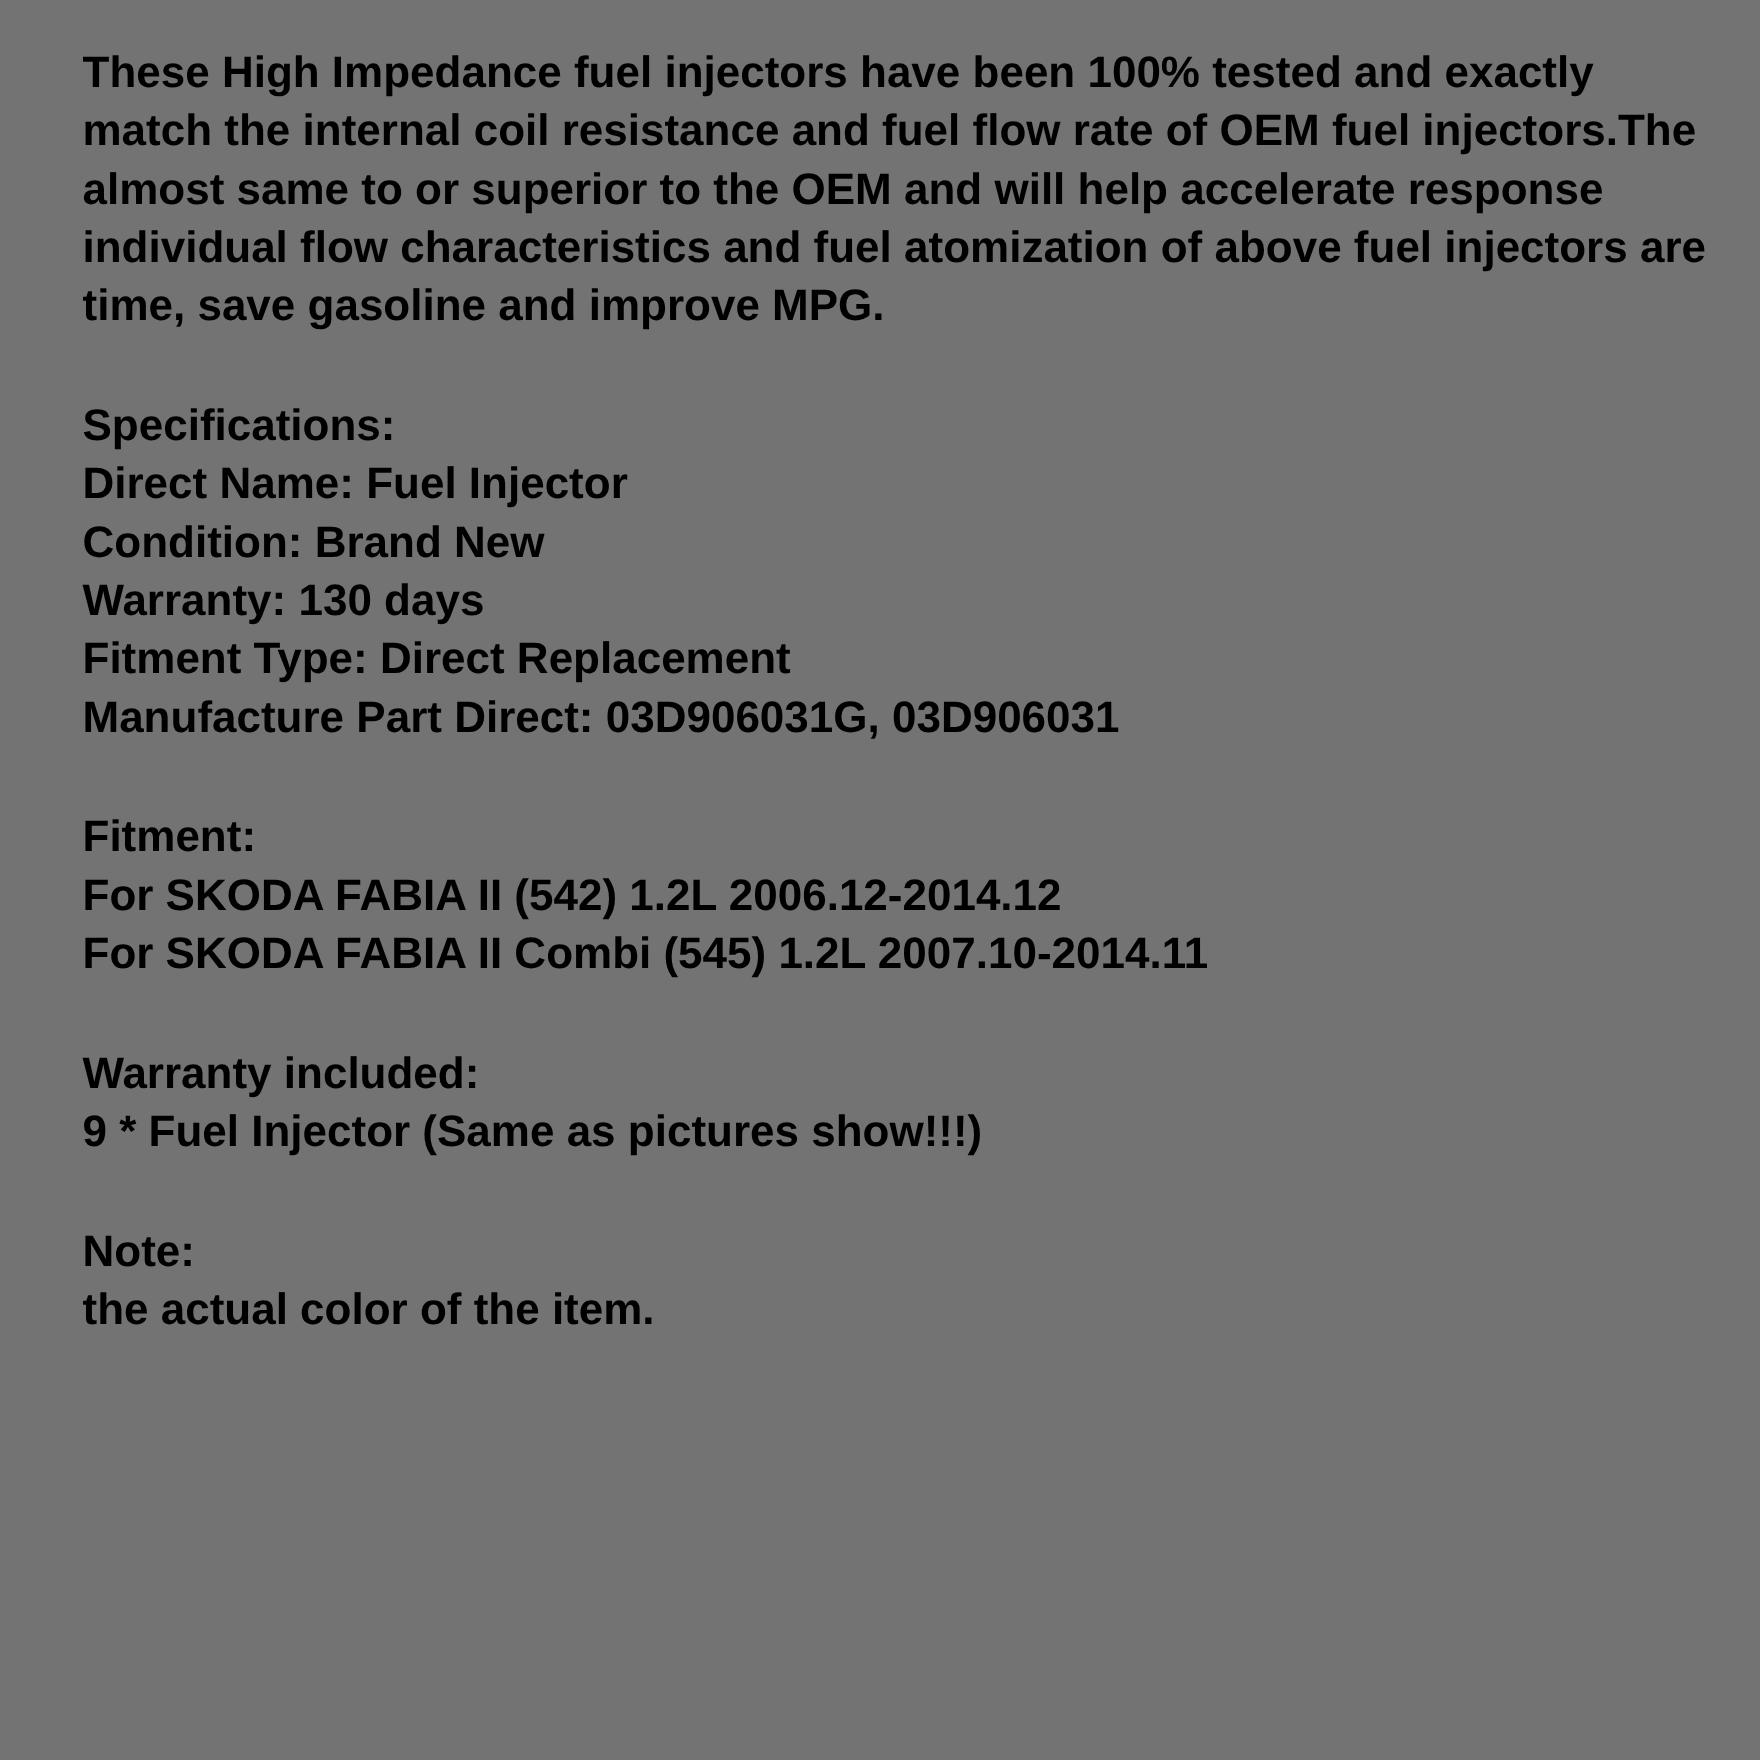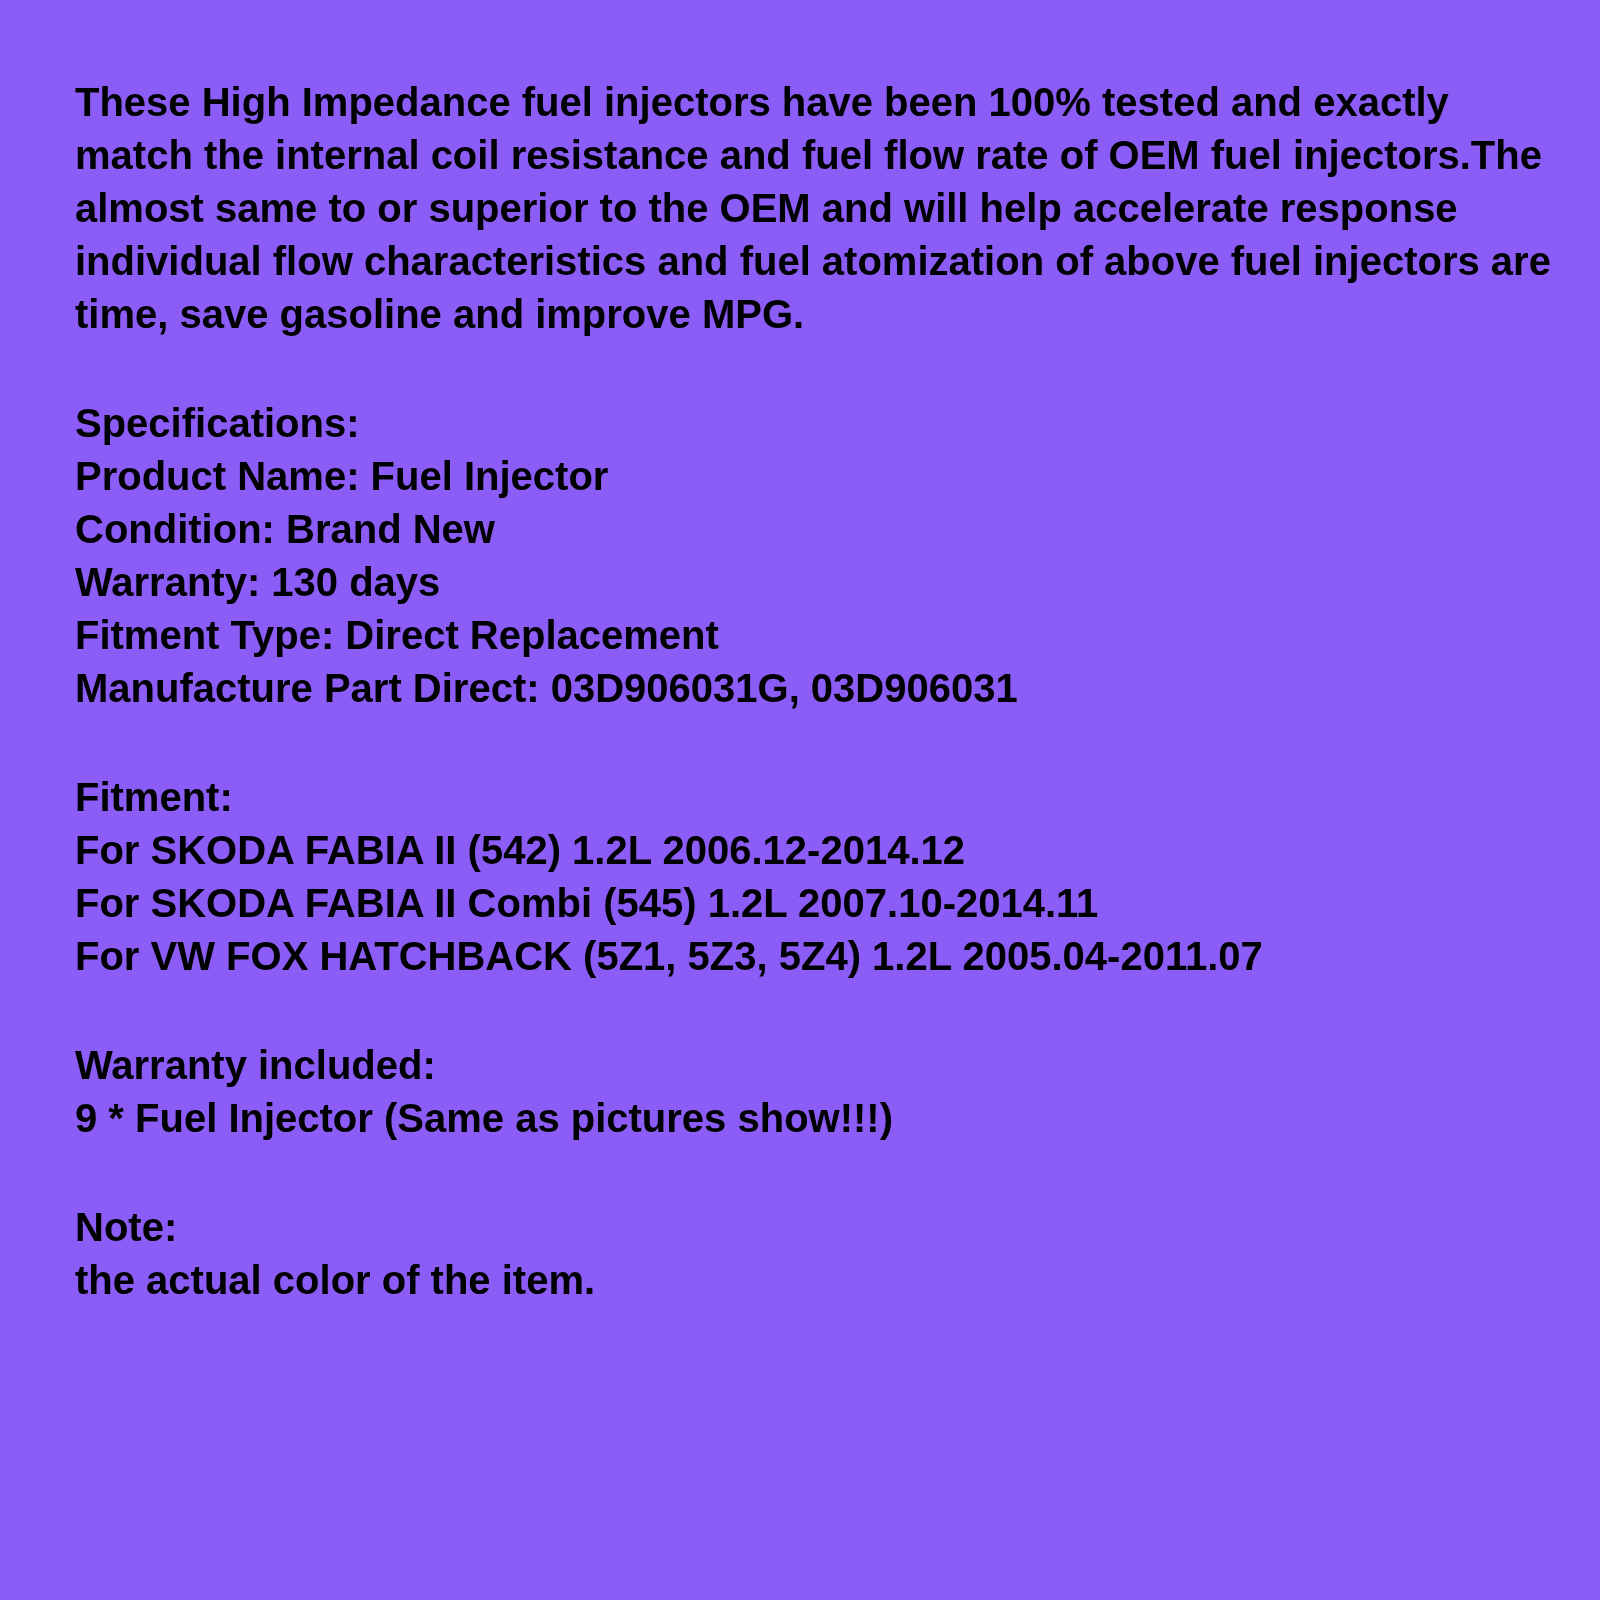--- a/index.html
+++ b/index.html
@@ -9,22 +9,22 @@
   body {
     width: 1600px;
     height: 1600px;
     background: #ffffff;
     overflow: hidden;
   }
   .page {
     box-sizing: border-box;
     width: 1600px;
     height: 1600px;
-    padding: 76px 60px 0 75px;
-    background: #8b5cf6;
+    padding: 40px 60px 0 75px;
+    background: #737373;
     font-family: "Liberation Sans", "DejaVu Sans", sans-serif;
     font-weight: bold;
     font-size: 40px;
     line-height: 53px;
     color: #000000;
   }
   .para {
     margin: 0 0 56px 0;
   }
   .line {
@@ -39,32 +39,31 @@
   <section class="para">
     <div class="line">These High Impedance fuel injectors have been 100% tested and exactly</div>
     <div class="line">match the internal coil resistance and fuel flow rate of OEM fuel injectors.The</div>
     <div class="line">almost same to or superior to the OEM and will help accelerate response</div>
     <div class="line">individual flow characteristics and fuel atomization of above fuel injectors are</div>
     <div class="line">time, save gasoline and improve MPG.</div>
   </section>
 
   <section class="para">
     <div class="line">Specifications:</div>
-    <div class="line">Product Name: Fuel Injector</div>
+    <div class="line">Direct Name: Fuel Injector</div>
     <div class="line">Condition: Brand New</div>
     <div class="line">Warranty: 130 days</div>
     <div class="line">Fitment Type: Direct Replacement</div>
     <div class="line">Manufacture Part Direct: 03D906031G, 03D906031</div>
   </section>
 
   <section class="para">
     <div class="line">Fitment:</div>
     <div class="line">For SKODA FABIA II (542) 1.2L 2006.12-2014.12</div>
     <div class="line">For SKODA FABIA II Combi (545) 1.2L 2007.10-2014.11</div>
-    <div class="line">For VW FOX HATCHBACK (5Z1, 5Z3, 5Z4) 1.2L 2005.04-2011.07</div>
   </section>
 
   <section class="para">
     <div class="line">Warranty included:</div>
     <div class="line">9 * Fuel Injector (Same as pictures show!!!)</div>
   </section>
 
   <section class="para">
     <div class="line">Note:</div>
     <div class="line">the actual color of the item.</div>

